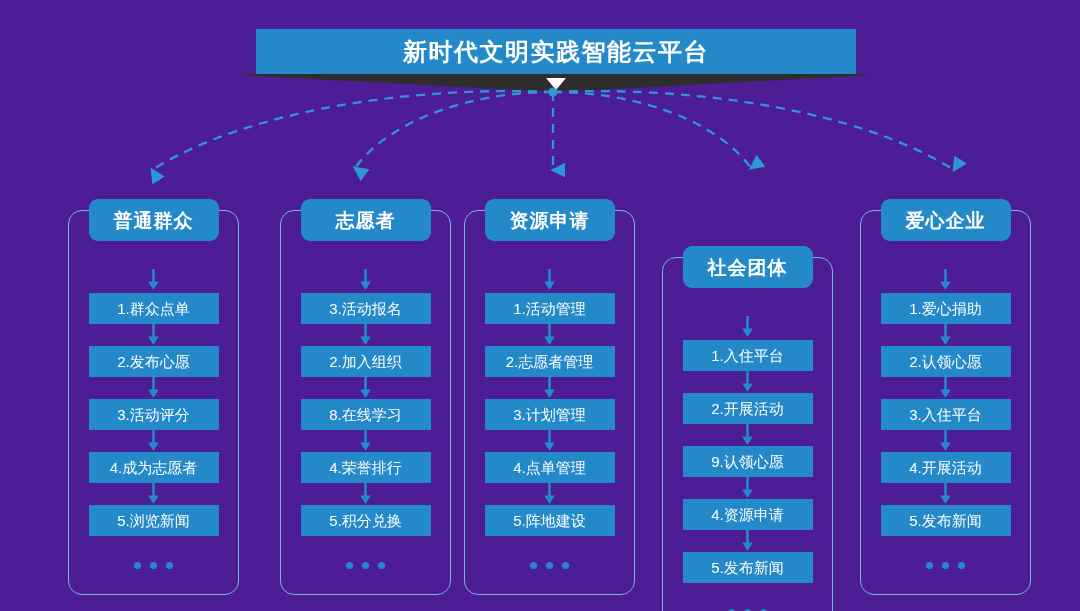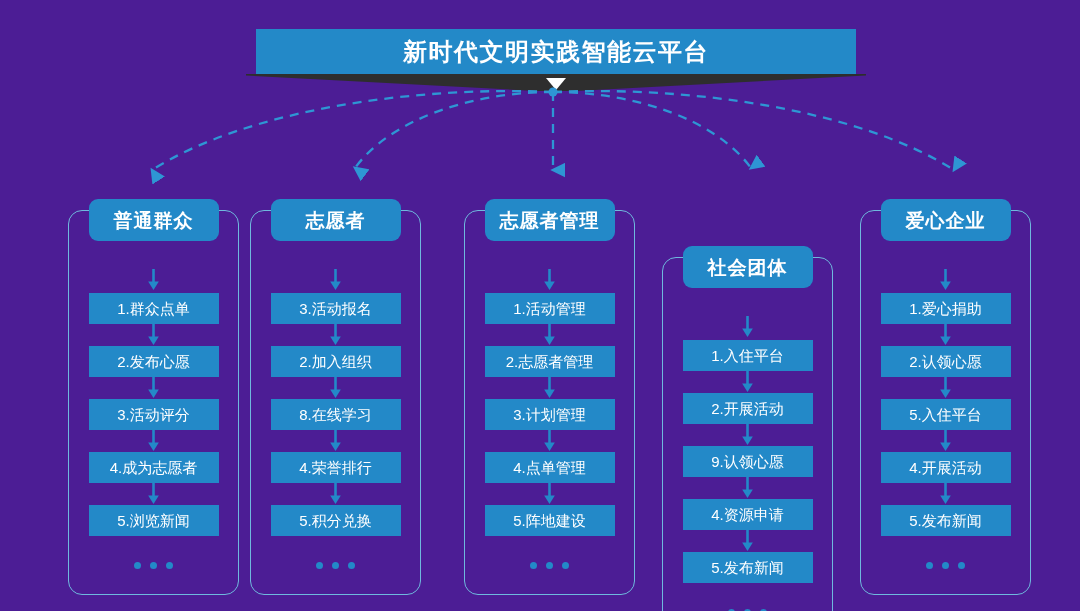--- a/index.html
+++ b/index.html
@@ -231,21 +231,21 @@
           <div class="step-box">
             <span class="step-label">5.浏览新闻</span>
           </div>
           <div class="ellipsis" title="...">
             <i></i>
             <i></i>
             <i></i>
           </div>
         </div>
       </div>
-      <div class="column" style="left: 250px; text-decoration: underline;">
+      <div class="column" style="left: 280px; text-decoration: underline;">
         <div class="col-notch"></div>
         <div class="col-header">
           <span class="col-header-label">志愿者</span>
         </div>
         <div class="col-body">
           <svg class="step-arrow first" viewBox="0 0 13 22">
             <line x1="6.5" y1="0" x2="6.5" y2="14" stroke="#2389c8" stroke-width="2.6"></line>
             <polygon points="1.2,12.5 11.8,12.5 6.5,21" fill="#2389c8"></polygon>
           </svg>
           <div class="step-box">
@@ -282,21 +282,21 @@
           <div class="ellipsis" title="...">
             <i></i>
             <i></i>
             <i></i>
           </div>
         </div>
       </div>
       <div class="column" style="left: 464px;">
         <div class="col-notch"></div>
         <div class="col-header">
-          <span class="col-header-label">志愿者管理</span>
+          <span class="col-header-label">资源申请</span>
         </div>
         <div class="col-body">
           <svg class="step-arrow first" viewBox="0 0 13 22">
             <line x1="6.5" y1="0" x2="6.5" y2="14" stroke="#2389c8" stroke-width="2.6"></line>
             <polygon points="1.2,12.5 11.8,12.5 6.5,21" fill="#2389c8"></polygon>
           </svg>
           <div class="step-box">
             <span class="step-label">1.活动管理</span>
           </div>
           <svg class="step-arrow " viewBox="0 0 13 22">
@@ -400,21 +400,21 @@
             <polygon points="1.2,12.5 11.8,12.5 6.5,21" fill="#2389c8"></polygon>
           </svg>
           <div class="step-box">
             <span class="step-label">2.认领心愿</span>
           </div>
           <svg class="step-arrow " viewBox="0 0 13 22">
             <line x1="6.5" y1="0" x2="6.5" y2="14" stroke="#2389c8" stroke-width="2.6"></line>
             <polygon points="1.2,12.5 11.8,12.5 6.5,21" fill="#2389c8"></polygon>
           </svg>
           <div class="step-box">
-            <span class="step-label">5.入住平台</span>
+            <span class="step-label">3.入住平台</span>
           </div>
           <svg class="step-arrow " viewBox="0 0 13 22">
             <line x1="6.5" y1="0" x2="6.5" y2="14" stroke="#2389c8" stroke-width="2.6"></line>
             <polygon points="1.2,12.5 11.8,12.5 6.5,21" fill="#2389c8"></polygon>
           </svg>
           <div class="step-box">
             <span class="step-label">4.开展活动</span>
           </div>
           <svg class="step-arrow " viewBox="0 0 13 22">
             <line x1="6.5" y1="0" x2="6.5" y2="14" stroke="#2389c8" stroke-width="2.6"></line>

